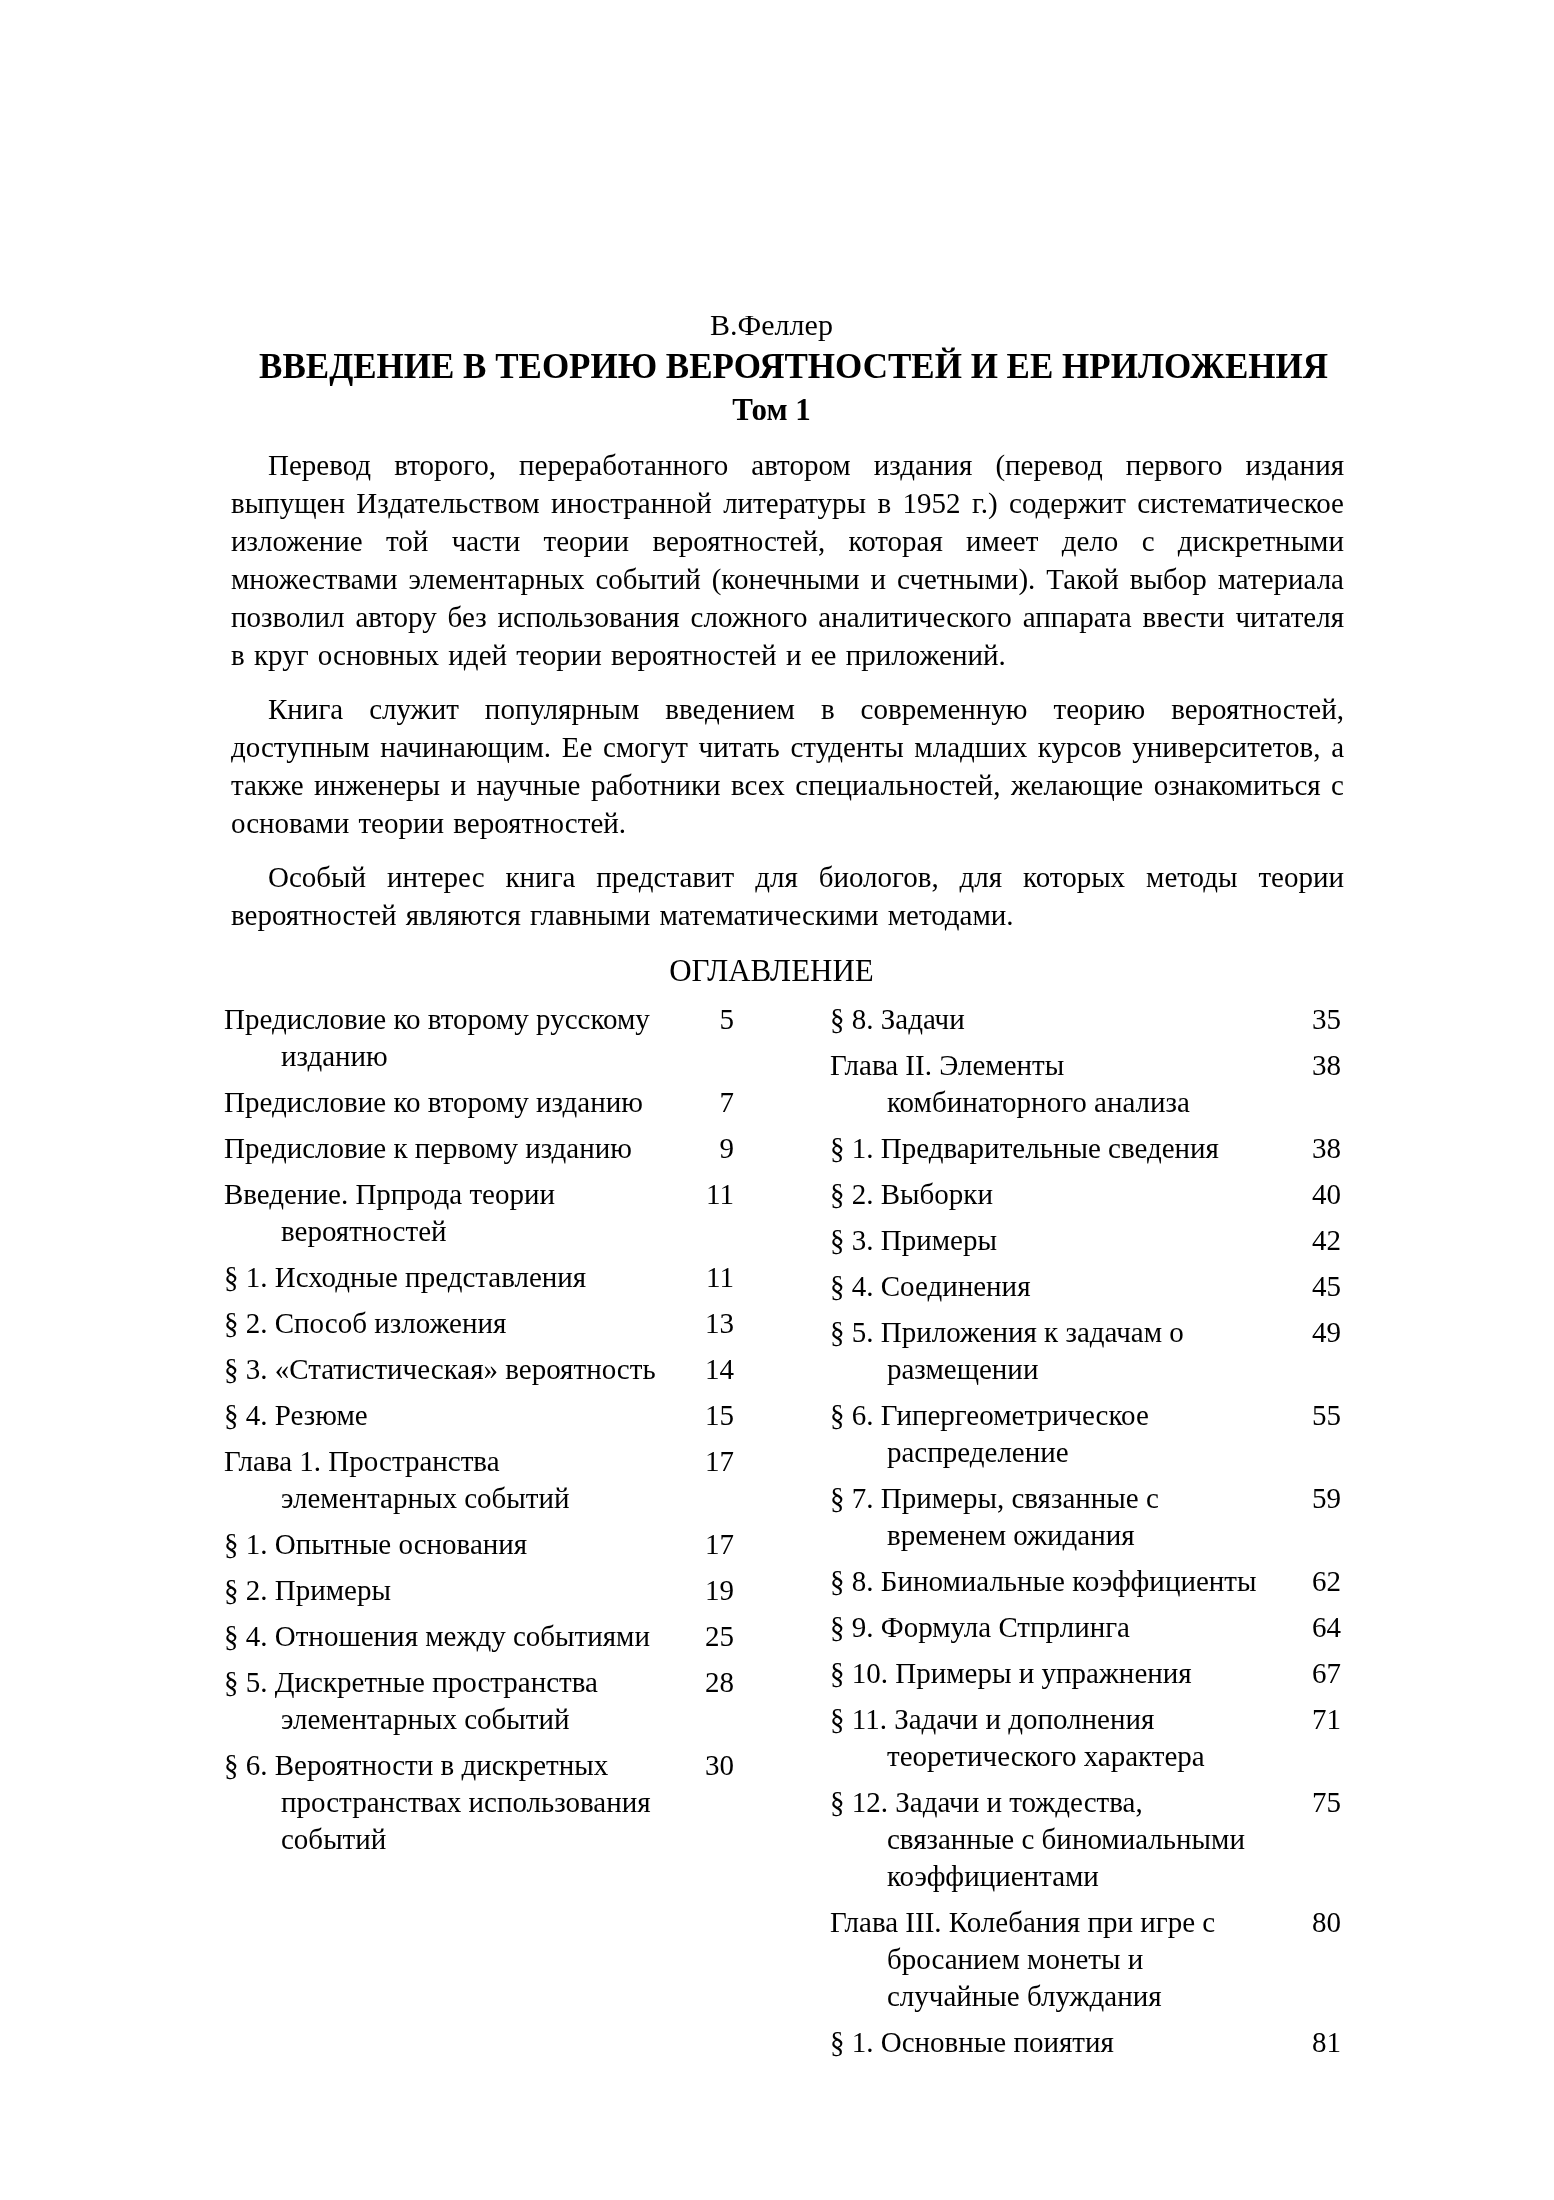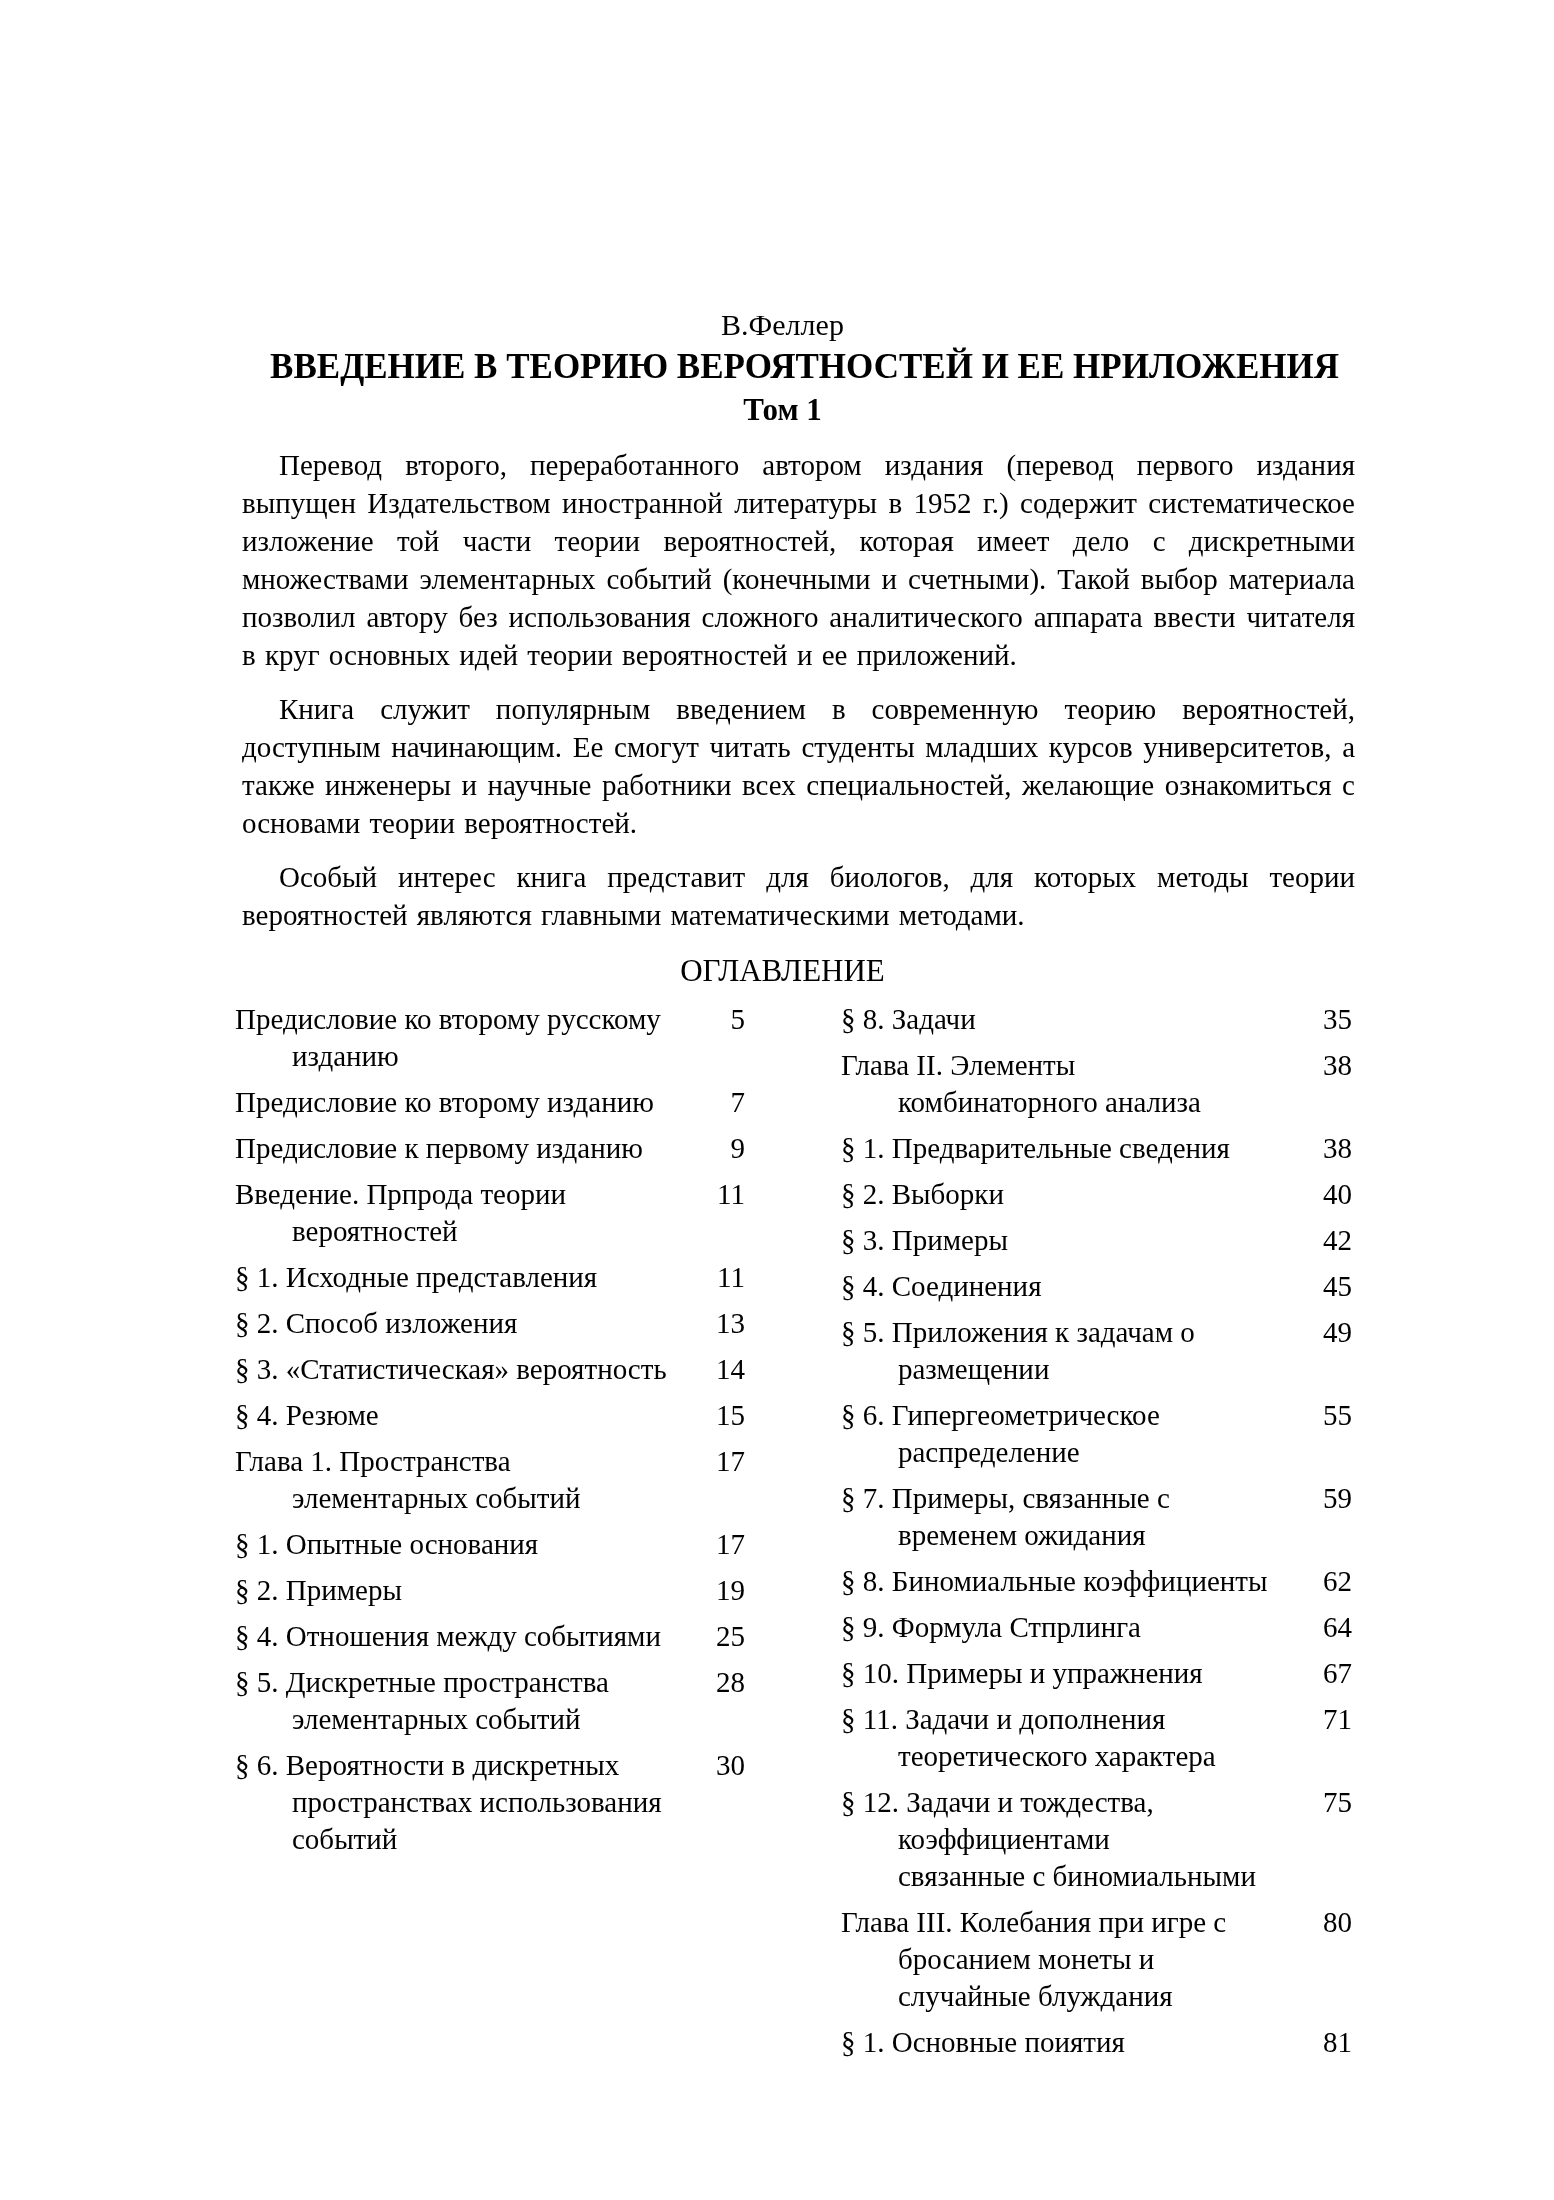--- a/index.html
+++ b/index.html
@@ -6,21 +6,21 @@
   body {
     width: 1554px; height: 2200px;
     background: #ffffff;
     color: #000000;
     font-family: "Liberation Serif", serif;
     position: relative;
     overflow: hidden;
   }
   .page {
     position: absolute;
-    left: 226px; top: 306px;
+    left: 215px; top: 306px;
     width: 1135px;
   }
   .author {
     width: 1113px;
     text-align: center;
     font-size: 30px;
     line-height: 38px;
   }
   .main-title {
     width: 1113px;
@@ -260,22 +260,22 @@
             <span class="toc-text">§ 11. Задачи и дополнения</span>
             <span class="toc-page">71</span>
           </div>
           <div class="toc-line cont"><span class="toc-text">теоретического характера</span></div>
         </div>
         <div class="toc-entry">
           <div class="toc-line first">
             <span class="toc-text">§ 12. Задачи и тождества,</span>
             <span class="toc-page">75</span>
           </div>
+          <div class="toc-line cont"><span class="toc-text">связанные с биномиальными</span></div>
           <div class="toc-line cont"><span class="toc-text">коэффициентами</span></div>
-          <div class="toc-line cont"><span class="toc-text">связанные с биномиальными</span></div>
         </div>
         <div class="toc-entry">
           <div class="toc-line first">
             <span class="toc-text">Глава III. Колебания при игре с</span>
             <span class="toc-page">80</span>
           </div>
           <div class="toc-line cont"><span class="toc-text">бросанием монеты и</span></div>
           <div class="toc-line cont"><span class="toc-text">случайные блуждания</span></div>
         </div>
         <div class="toc-entry">

